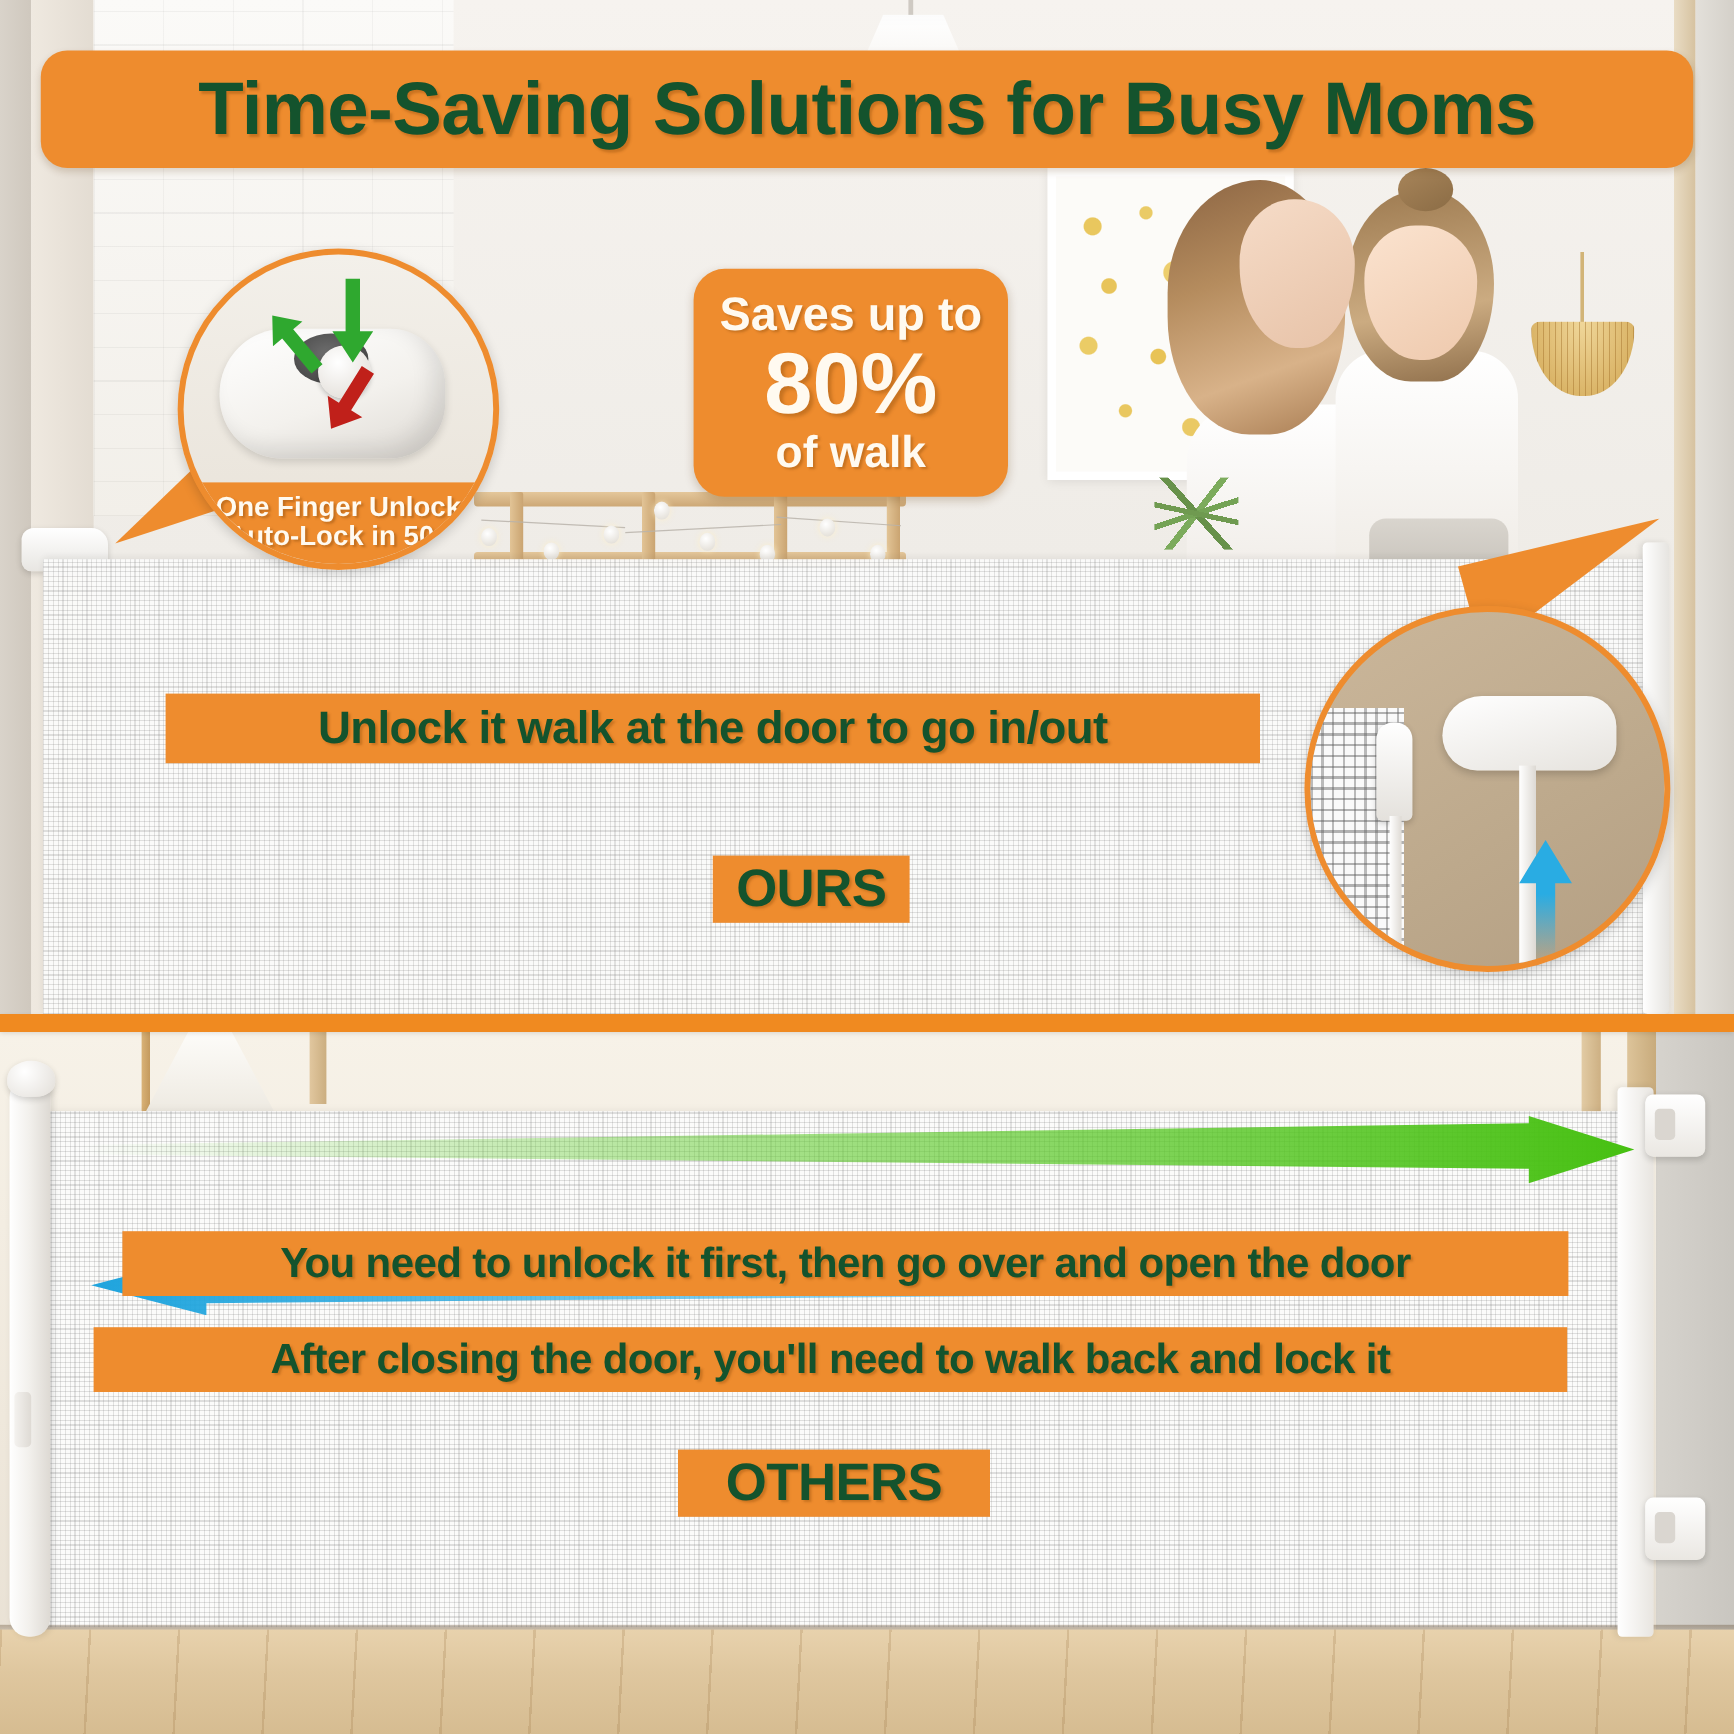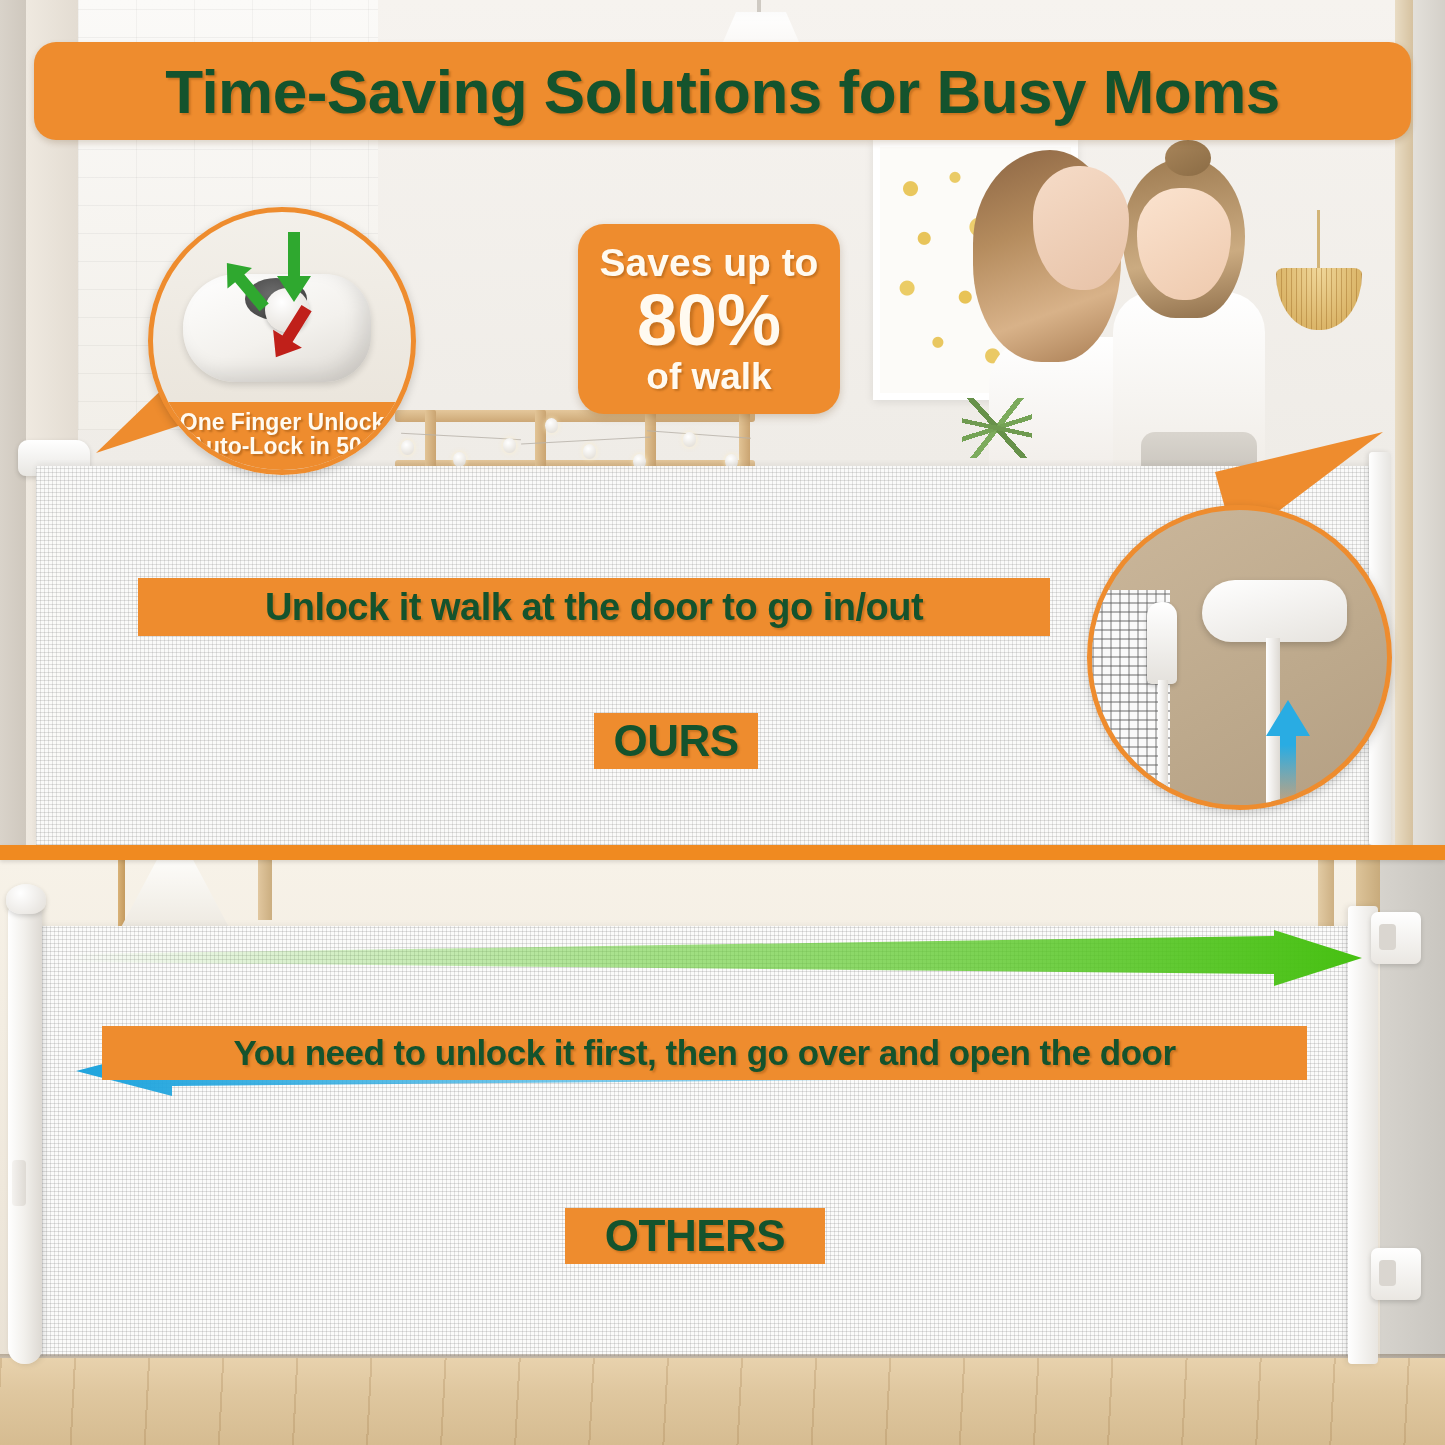--- a/index.html
+++ b/index.html
@@ -570,15 +570,16 @@
       <linearGradient id="bluGrad" x1="1" y1="0" x2="0" y2="0">
         <stop offset="0%" stop-color="#29ace3" stop-opacity="0"></stop>
         <stop offset="45%" stop-color="#29ace3" stop-opacity=".5"></stop>
         <stop offset="100%" stop-color="#1fa4dd" stop-opacity="1"></stop>
       </linearGradient>
     </defs>
     <path d="M1218 20 L96 4 L96 0 L0 25 L96 50 L96 40 L1218 30 Z" fill="url(#bluGrad)"></path>
   </svg>
 
   <div class="abs orange-band" id="band-other-1">You need to unlock it first, then go over and open the door</div>
+  <div class="abs orange-band" id="band-other-2">After closing the door, you'll need to walk back and lock it</div>
   <div class="abs orange-band" id="label-others">OTHERS</div>
 
 </div>
 
 </body></html>

